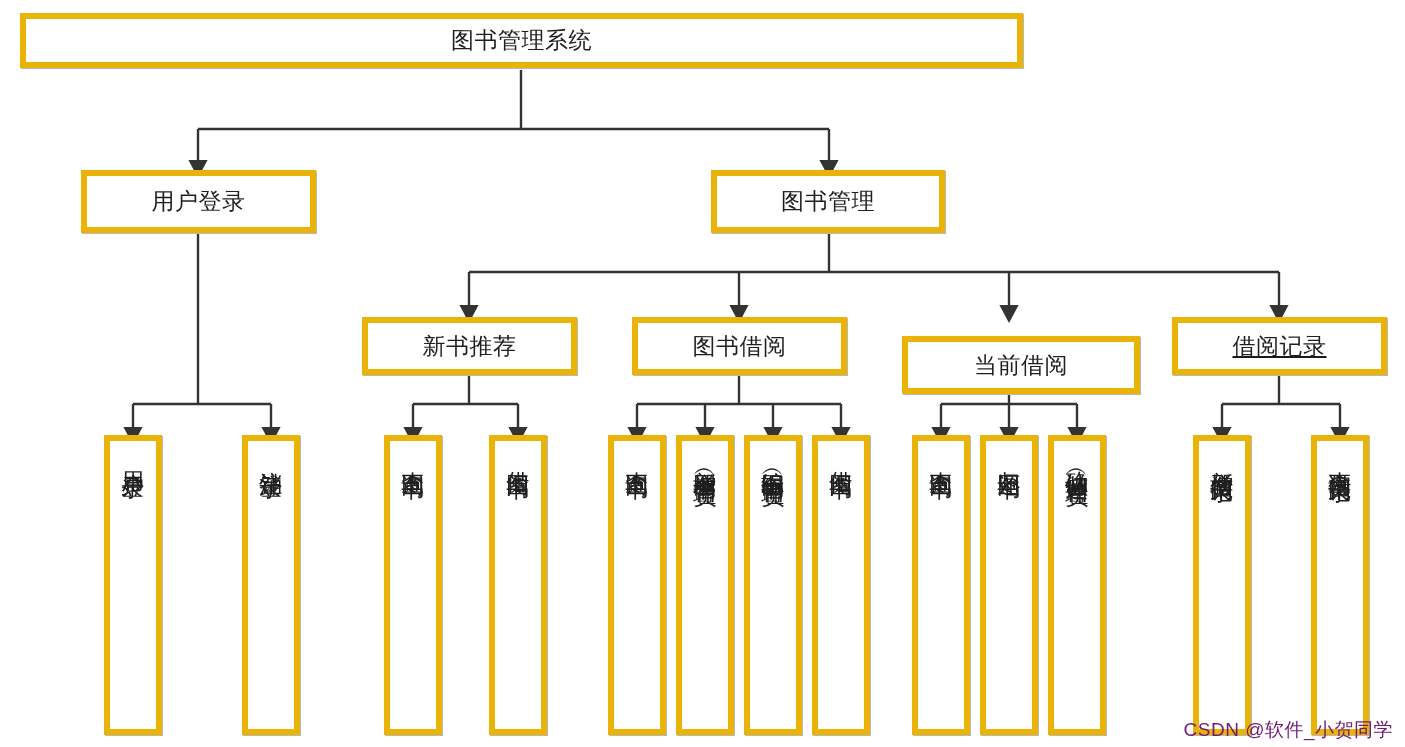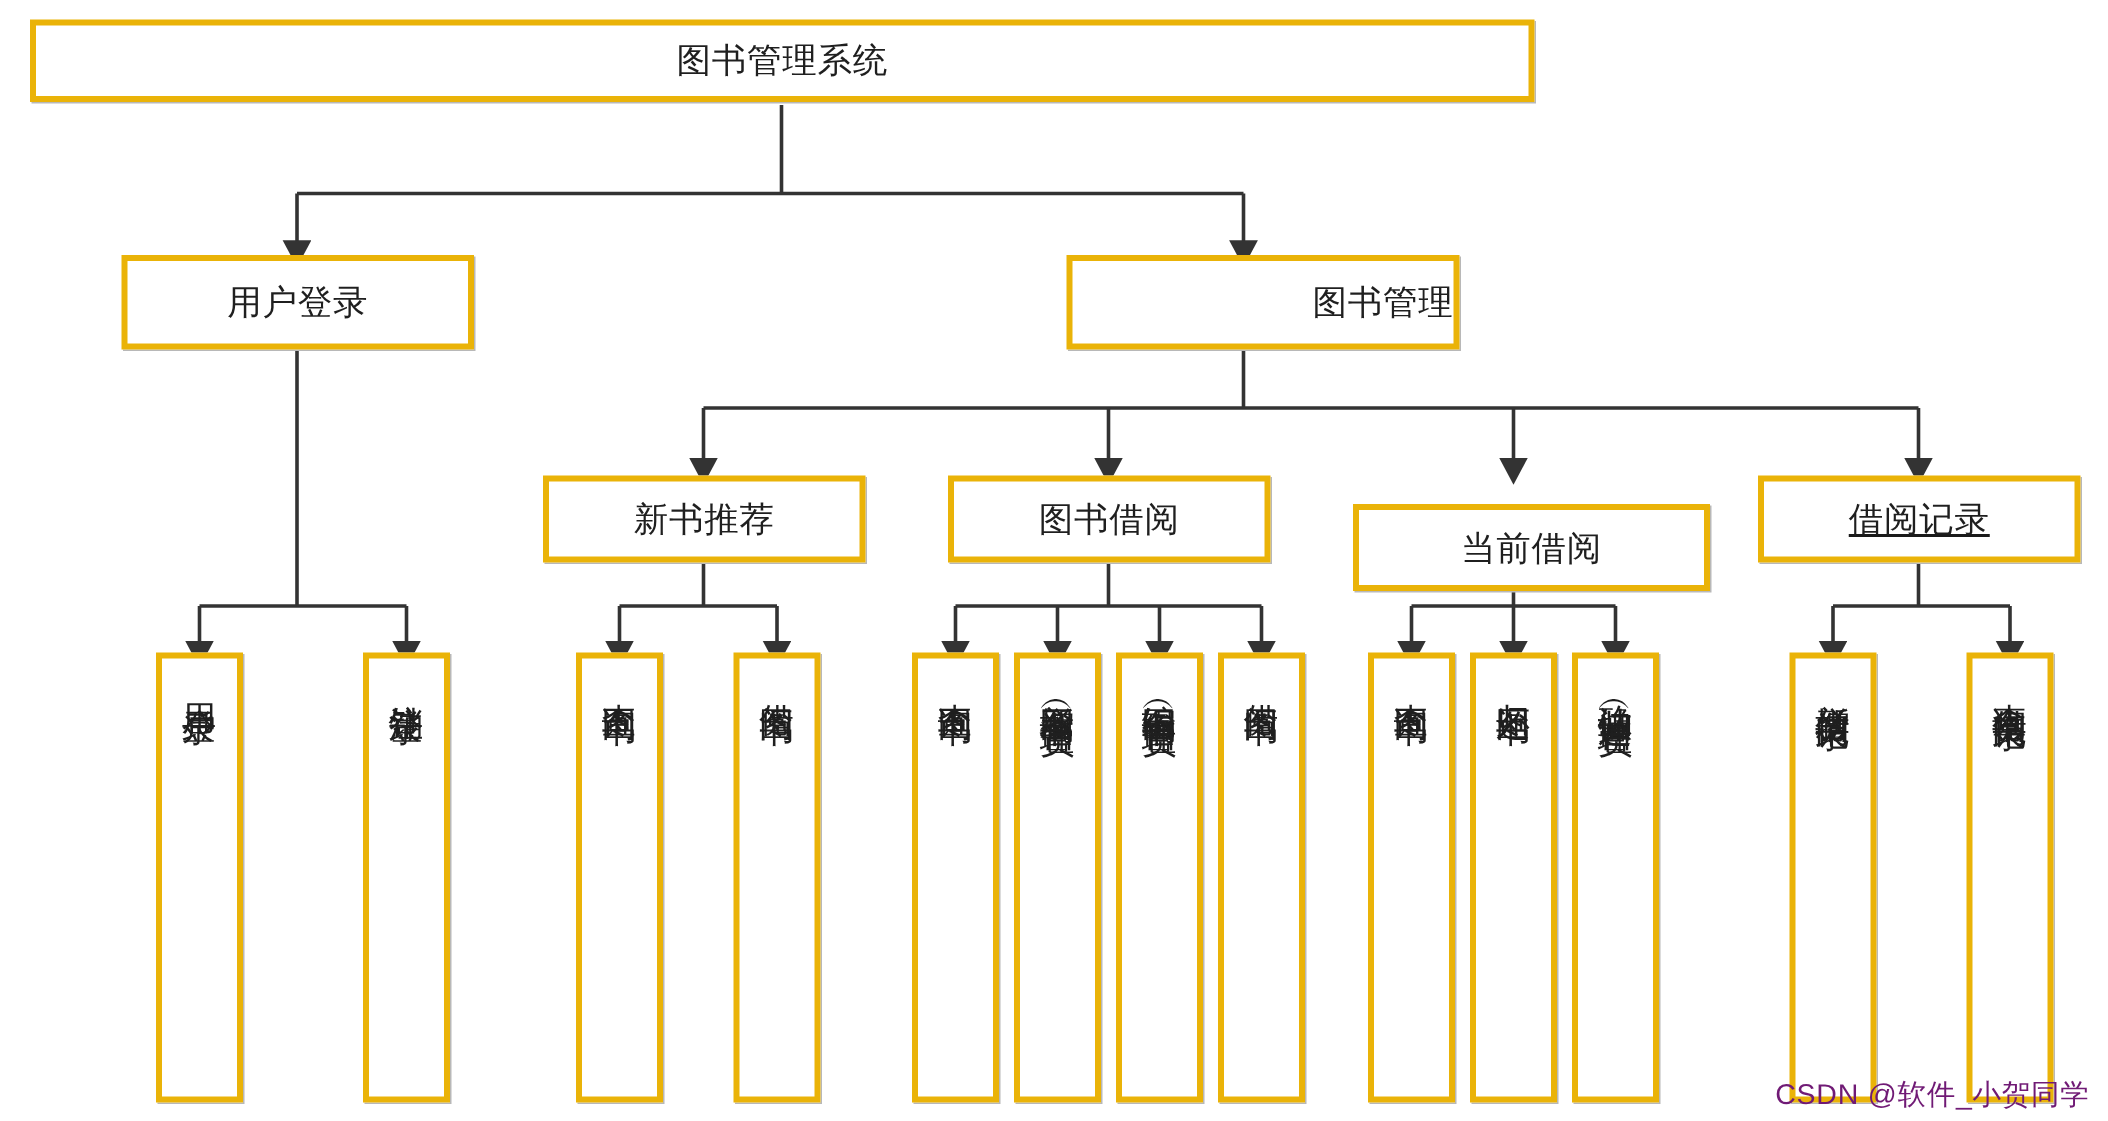--- a/index.html
+++ b/index.html
@@ -14,21 +14,21 @@
     width:1405px;
     height:747px;
     background:#ffffff;
     overflow:hidden;
   }
   
   .node{
     position:absolute;
     box-sizing:border-box;
     background:#ffffff;
-    border:4px solid #eab308;
+    border:6px solid #eab308;
     box-shadow:1px 1px 0 0 #b8b8b8;
     display:flex;
     align-items:center;
     justify-content:center;
     text-align:center;
   }
   .node .label{
     font-size:23px;
     line-height:1.15;
     letter-spacing:0.5px;
@@ -131,21 +131,21 @@
   </svg>
 
   <div class="node" style="left:20px;top:13px;width:1003px;height:55px;">
     <span class="label">图书管理系统</span>
   </div>
 
   <div class="node" style="left:81px;top:170px;width:235px;height:63px;">
     <span class="label">用户登录</span>
   </div>
 
-  <div class="node" style="left:711px;top:170px;width:262px;height:63px;justify-content:flex-end;">
+  <div class="node" style="left:711px;top:170px;width:234px;height:63px;">
     <span class="label">图书管理</span>
   </div>
 
   <div class="node" style="left:632px;top:317px;width:215px;height:58px;">
     <span class="label">图书借阅</span>
   </div>
 
   <div class="node" style="left:362px;top:317px;width:215px;height:58px;">
     <span class="label">新书推荐</span>
   </div>

